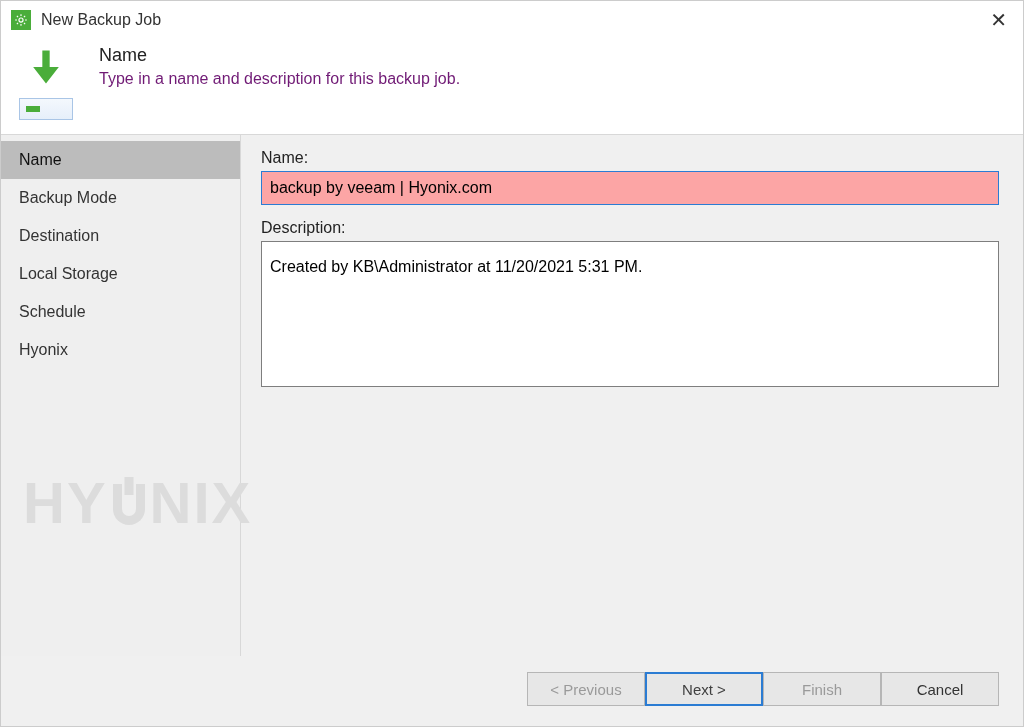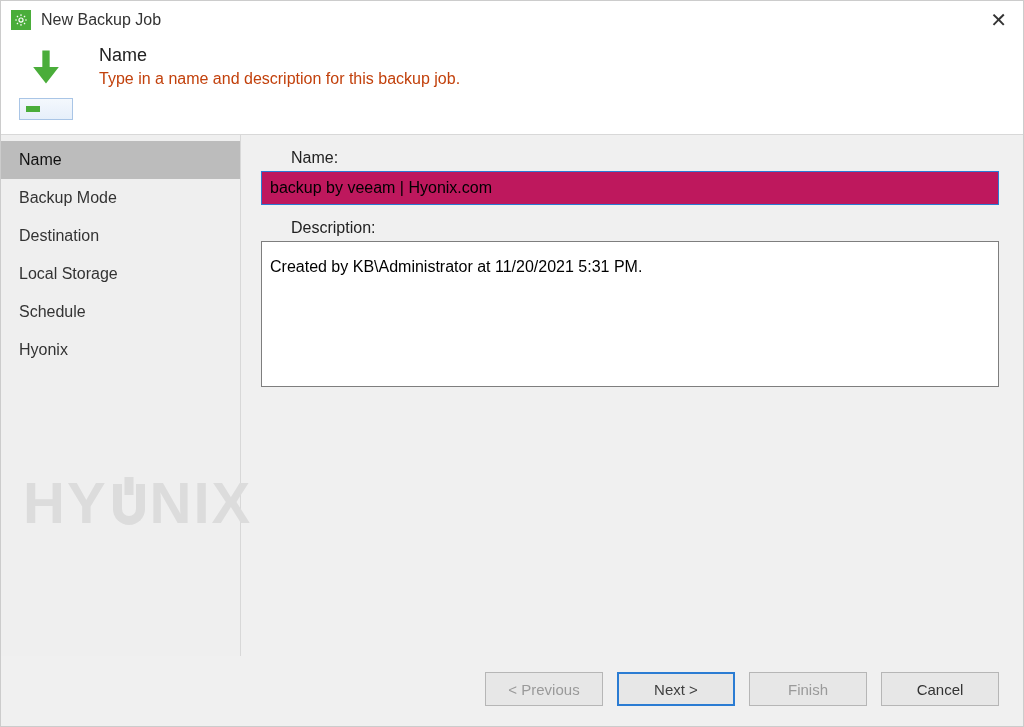--- a/index.html
+++ b/index.html
@@ -57,21 +57,21 @@
     .arrow-down svg { width: 44px; height: 44px; }
     .bar-icon {
       width: 54px; height: 22px;
       border: 1px solid #a9c5e6;
       background: linear-gradient(#f4f8fd,#e6effa);
       margin-top: 6px;
       display: flex; align-items: center; padding-left: 6px;
     }
     .bar-icon-inner { width: 14px; height: 6px; background: #4aad3a; }
     .header-text h1 { font-size: 18px; font-weight: 400; color: #222; margin-bottom: 4px; }
-    .header-text p { font-size: 16px; color: #c2410c; }
+    .header-text p { font-size: 16px; color: #701a75; }
 
     .body {
       flex: 1;
       display: flex;
       position: relative;
     }
     .sidebar {
       width: 240px;
       background: #efefef;
       padding-top: 6px;
@@ -85,28 +85,28 @@
     }
     .sidebar-item.active {
       background: #bcbcbc;
       color: #111;
     }
     .content {
       flex: 1;
       padding: 14px 24px 0 20px;
       position: relative;
     }
-    .field-label { font-size: 16px; color: #222; margin-bottom: 4px; margin-left: 30px; }
+    .field-label { font-size: 16px; color: #222; margin-bottom: 4px; }
     .name-input {
       width: 100%;
       font-size: 16px;
       padding: 4px 8px;
       height: 34px;
       border: 1.5px solid #2b7cd3;
-      background: #be185d;
+      background: #fca5a5;
       outline: none;
       font-family: inherit;
       margin-bottom: 14px;
     }
     .desc-input {
       width: 100%;
       height: 146px;
       font-size: 16px;
       padding: 16px 8px;
       border: 1px solid #7e7e7e;
@@ -148,21 +148,20 @@
       content:"";
       position:absolute;
       top:0; left:50%;
       transform:translateX(-50%);
       width:9px; height:18px;
       background:#dcdcdc;
     }
     .footer {
       display: flex;
       justify-content: flex-end;
-      gap: 14px;
       padding: 16px 24px 20px 0;
       background: #f0f0f0;
     }
     .btn {
       min-width: 118px;
       height: 34px;
       font-size: 15px;
       font-family: inherit;
       background: #e7e7e7;
       border: 1px solid #b6b6b6;

